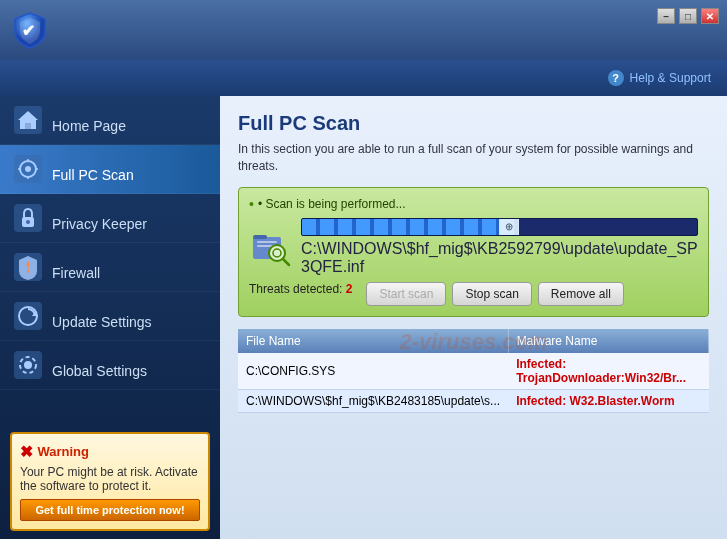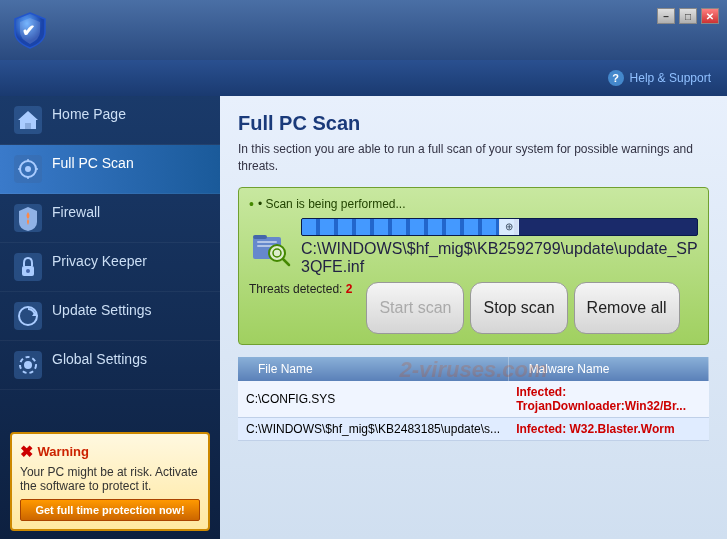--- a/index.html
+++ b/index.html
@@ -78,21 +78,21 @@
     
     #sidebar {
       width: 220px;
       background: linear-gradient(to bottom, #1a3a6a, #0d2040);
       display: flex;
       flex-direction: column;
       padding-top: 0;
     }
     .nav-item {
       display: flex;
-      align-items: flex-start;
+      align-items: flex-end;
       padding: 10px 14px;
       cursor: pointer;
       color: #ccdff5;
       font-size: 14px;
       gap: 10px;
       border-bottom: 1px solid rgba(255,255,255,0.05);
     }
     .nav-item:hover, .nav-item.active {
       background: linear-gradient(to right, #2a6aaa, #1a4a8a);
     }
@@ -238,24 +238,24 @@
     #threats-detected {
       font-size: 12px;
       color: #222;
       margin-right: 8px;
     }
     #threats-count {
       color: #cc0000;
       font-weight: bold;
     }
     .scan-btn {
-      padding: 16px 12px;
-      font-size: 16px;
+      padding: 4px 12px;
+      font-size: 12px;
       cursor: pointer;
-      border-radius: 12px;
+      border-radius: 4px;
       border: 1px solid #999;
       background: linear-gradient(to bottom, #f5f5f5, #d5d5d5);
       color: #222;
     }
     .scan-btn:disabled {
       color: #aaa;
     }
     .scan-btn.stop {
       background: linear-gradient(to bottom, #f5f5f5, #d5d5d5);
     }
@@ -274,21 +274,21 @@
       width: 100%;
       border-collapse: collapse;
       font-size: 12px;
       background: white;
     }
     #threats-table thead tr {
       background: linear-gradient(to bottom, #8ab0d8, #5a80b8);
       color: white;
     }
     #threats-table thead th {
-      padding: 5px 20px;
+      padding: 5px 8px;
       text-align: left;
       font-weight: normal;
       border-right: 1px solid rgba(255,255,255,0.3);
     }
     #threats-table tbody tr:nth-child(odd) {
       background: #f0f5ff;
     }
     #threats-table tbody tr:nth-child(even) {
       background: #e0ecff;
     }
@@ -353,34 +353,34 @@
         <line x1="14" y1="21" x2="14" y2="24" stroke="#aaccff" stroke-width="1.5"></line>
         <line x1="4" y1="14" x2="7" y2="14" stroke="#aaccff" stroke-width="1.5"></line>
         <line x1="21" y1="14" x2="24" y2="14" stroke="#aaccff" stroke-width="1.5"></line>
       </svg>
       <span>Full PC Scan</span>
     </div>
 
     <div class="nav-item">
       <svg class="nav-icon" viewBox="0 0 28 28">
         <rect width="28" height="28" rx="4" fill="#3a6aaa" opacity="0.5"></rect>
-        <path d="M14 3 L23 7 L23 18 Q23 25 14 27 Q5 25 5 18 L5 7 Z" fill="#aaccff" opacity="0.8"></path>
-        <path d="M14 8 Q17 12 14 15 Q16 17 14 21 Q12 17 14 15 Q11 12 14 8Z" fill="#ff8844"></path>
-      </svg>
-      <span>Firewall</span>
-    </div>
-
-    <div class="nav-item">
-      <svg class="nav-icon" viewBox="0 0 28 28">
-        <rect width="28" height="28" rx="4" fill="#3a6aaa" opacity="0.5"></rect>
         <rect x="8" y="13" width="12" height="10" rx="2" fill="#aaccff"></rect>
         <path d="M10 13 L10 10 Q10 5 14 5 Q18 5 18 10 L18 13" fill="none" stroke="#aaccff" stroke-width="2"></path>
         <circle cx="14" cy="18" r="2" fill="#4466aa"></circle>
       </svg>
       <span>Privacy Keeper</span>
+    </div>
+
+    <div class="nav-item">
+      <svg class="nav-icon" viewBox="0 0 28 28">
+        <rect width="28" height="28" rx="4" fill="#3a6aaa" opacity="0.5"></rect>
+        <path d="M14 3 L23 7 L23 18 Q23 25 14 27 Q5 25 5 18 L5 7 Z" fill="#aaccff" opacity="0.8"></path>
+        <path d="M14 8 Q17 12 14 15 Q16 17 14 21 Q12 17 14 15 Q11 12 14 8Z" fill="#ff8844"></path>
+      </svg>
+      <span>Firewall</span>
     </div>
 
     <div class="nav-item">
       <svg class="nav-icon" viewBox="0 0 28 28">
         <rect width="28" height="28" rx="4" fill="#3a6aaa" opacity="0.5"></rect>
         <circle cx="14" cy="14" r="9" fill="none" stroke="#aaccff" stroke-width="2"></circle>
         <path d="M14 7 A7 7 0 0 1 21 14" fill="none" stroke="#aaccff" stroke-width="2"></path>
         <polygon points="21,10 24,14 18,14" fill="#aaccff"></polygon>
       </svg>
       <span>Update Settings</span>

